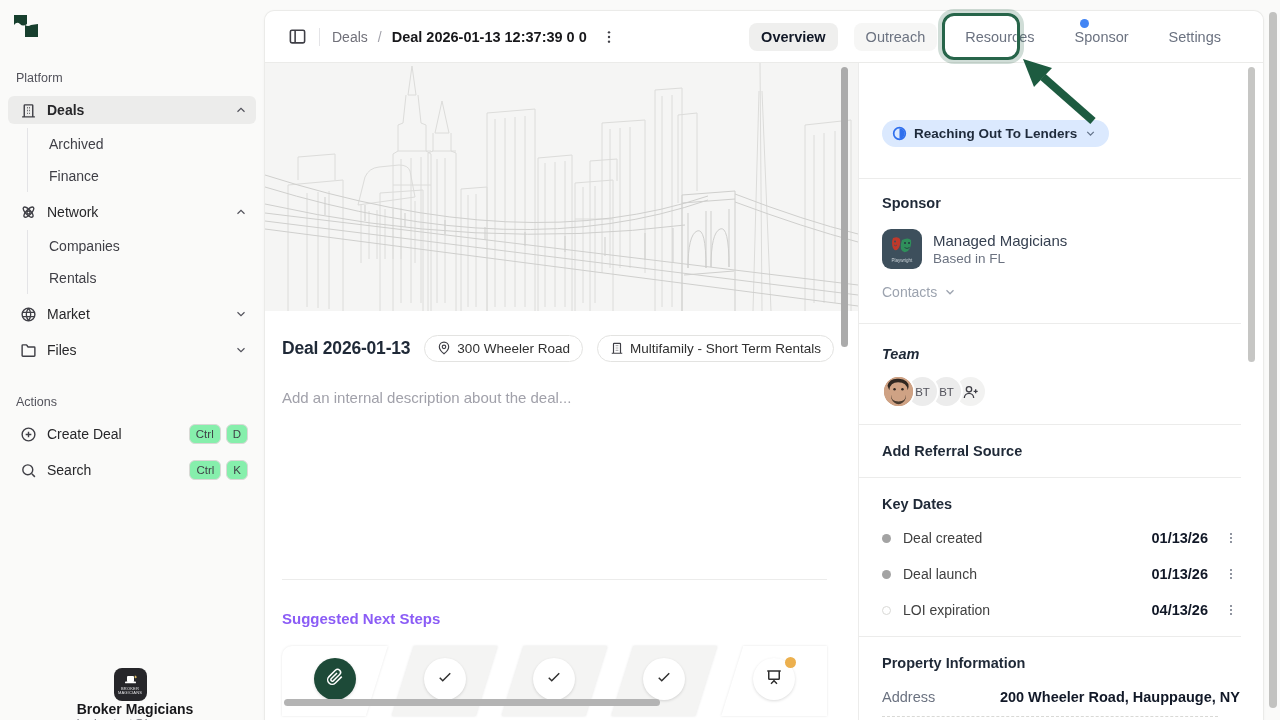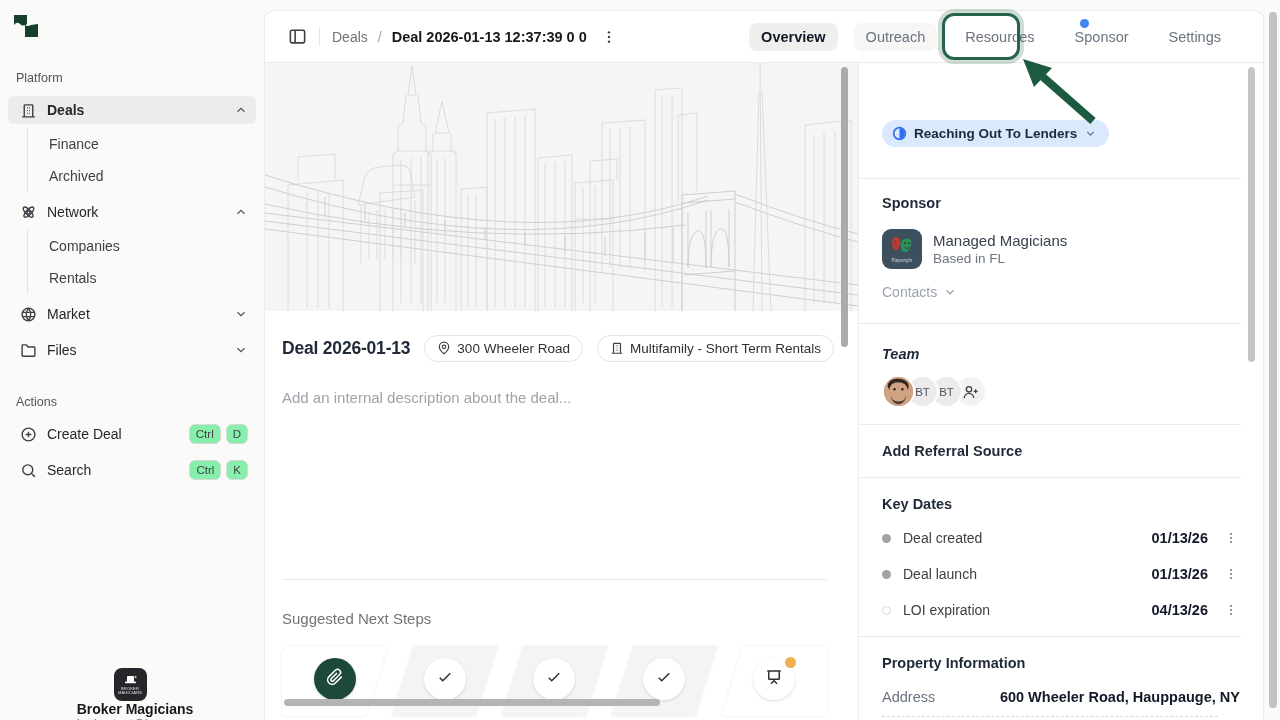--- a/index.html
+++ b/index.html
@@ -75,21 +75,21 @@
                    background:#ababab; border-radius:4px; }
   .title-row { position:absolute; left:17px; top:271px; right:17px; height:28px;
                display:flex; align-items:center; }
   .deal-title { font-size:17.5px; font-weight:bold; color:#1f2937; letter-spacing:-.2px; }
   .chip { display:flex; align-items:center; gap:6px; height:27px; padding:0 12px;
           border:1px solid #e3e3e1; border-radius:14px; margin-left:14px; font-size:13.5px;
           color:#303030; cursor:pointer; background:#fff; white-space:nowrap; }
   .chip .ic { width:14px; height:14px; color:#3f3f46; display:flex; }
   .desc-placeholder { position:absolute; left:17px; top:326px; font-size:15px; color:#a1a1aa; cursor:text; }
   .main-divider { position:absolute; left:17px; right:31px; top:516px; height:1px; background:#ececeb; }
-  .next-title { position:absolute; left:17px; top:547px; font-size:15px; font-weight:normal; color:#737373;text-align:center; }
+  .next-title { position:absolute; left:17px; top:547px; font-size:15px; font-weight:bold; color:#8b5cf6;text-align:center; }
   .stepper { position:absolute; left:17px; top:583px; width:545px; height:70px; display:flex; gap:4px;
              filter:drop-shadow(0 0 1px rgba(0,0,0,.10)); }
   .seg { flex:1; position:relative; background:#f4f4f3; }
   .seg.first { clip-path:polygon(0 0,100% 0,calc(100% - 22px) 100%,0 100%); border-radius:10px 0 0 0; background:#ffffff; }
   .seg.mid { clip-path:polygon(22px 0,100% 0,calc(100% - 22px) 100%,0 100%); }
   .seg.last { clip-path:polygon(22px 0,100% 0,100% 100%,0 100%); background:#ffffff; }
   .step-circle { position:absolute; left:50%; top:12px; transform:translateX(-50%);
                  width:42px; height:42px; border-radius:50%; background:#fff;
                  box-shadow:0 1px 3px rgba(0,0,0,.14); display:flex; align-items:center; justify-content:center; cursor:pointer; }
   .step-circle.done-first { background:#1d4a38; }
@@ -163,22 +163,22 @@
             </svg>
         </span>
         <span class="nav-label">Deals</span>
         <span class="nav-chevron">
           <svg viewBox="0 0 24 24" fill="none" stroke="currentColor" stroke-width="2">
               <path d="m6 15 6-6 6 6"></path>
             </svg>
         </span>
       </div>
       <div class="nav-children">
+        <div class="nav-child">Archived</div>
         <div class="nav-child">Finance</div>
-        <div class="nav-child">Archived</div>
       </div>
 
       <div class="nav-item">
         <span class="nav-icon">
           <svg viewBox="0 0 24 24" fill="none" stroke="currentColor" stroke-width="2">
               <circle cx="12" cy="12" r="2.2"></circle>
               <path d="M19 5c-1.5-1.5-5.6.7-9 4s-5.5 7.5-4 9 5.6-.7 9-4 5.5-7.5 4-9z"></path>
               <path d="M5 5c1.5-1.5 5.6.7 9 4s5.5 7.5 4 9-5.6-.7-9-4-5.5-7.5-4-9z"></path>
             </svg>
         </span>
@@ -538,21 +538,21 @@
             </svg>
         </span>
       </div>
 
       <div class="p-divider" style="top:573px;"></div>
 
       <div class="sec-head" style="top:592px;">Property Information</div>
 
       <div class="prop-row" style="top:623px;">
         <span class="prop-label">Address</span>
-        <span class="prop-value">600 Wheeler Road, Hauppauge, NY</span>
+        <span class="prop-value">200 Wheeler Road, Hauppauge, NY</span>
       </div>
       <div class="p-dashed" style="top:653px;"></div>
 
       <div class="v-scroll-panel"></div>
     </div>
   </div>
 
   <div class="v-scroll-window"></div>
 </div>
 

